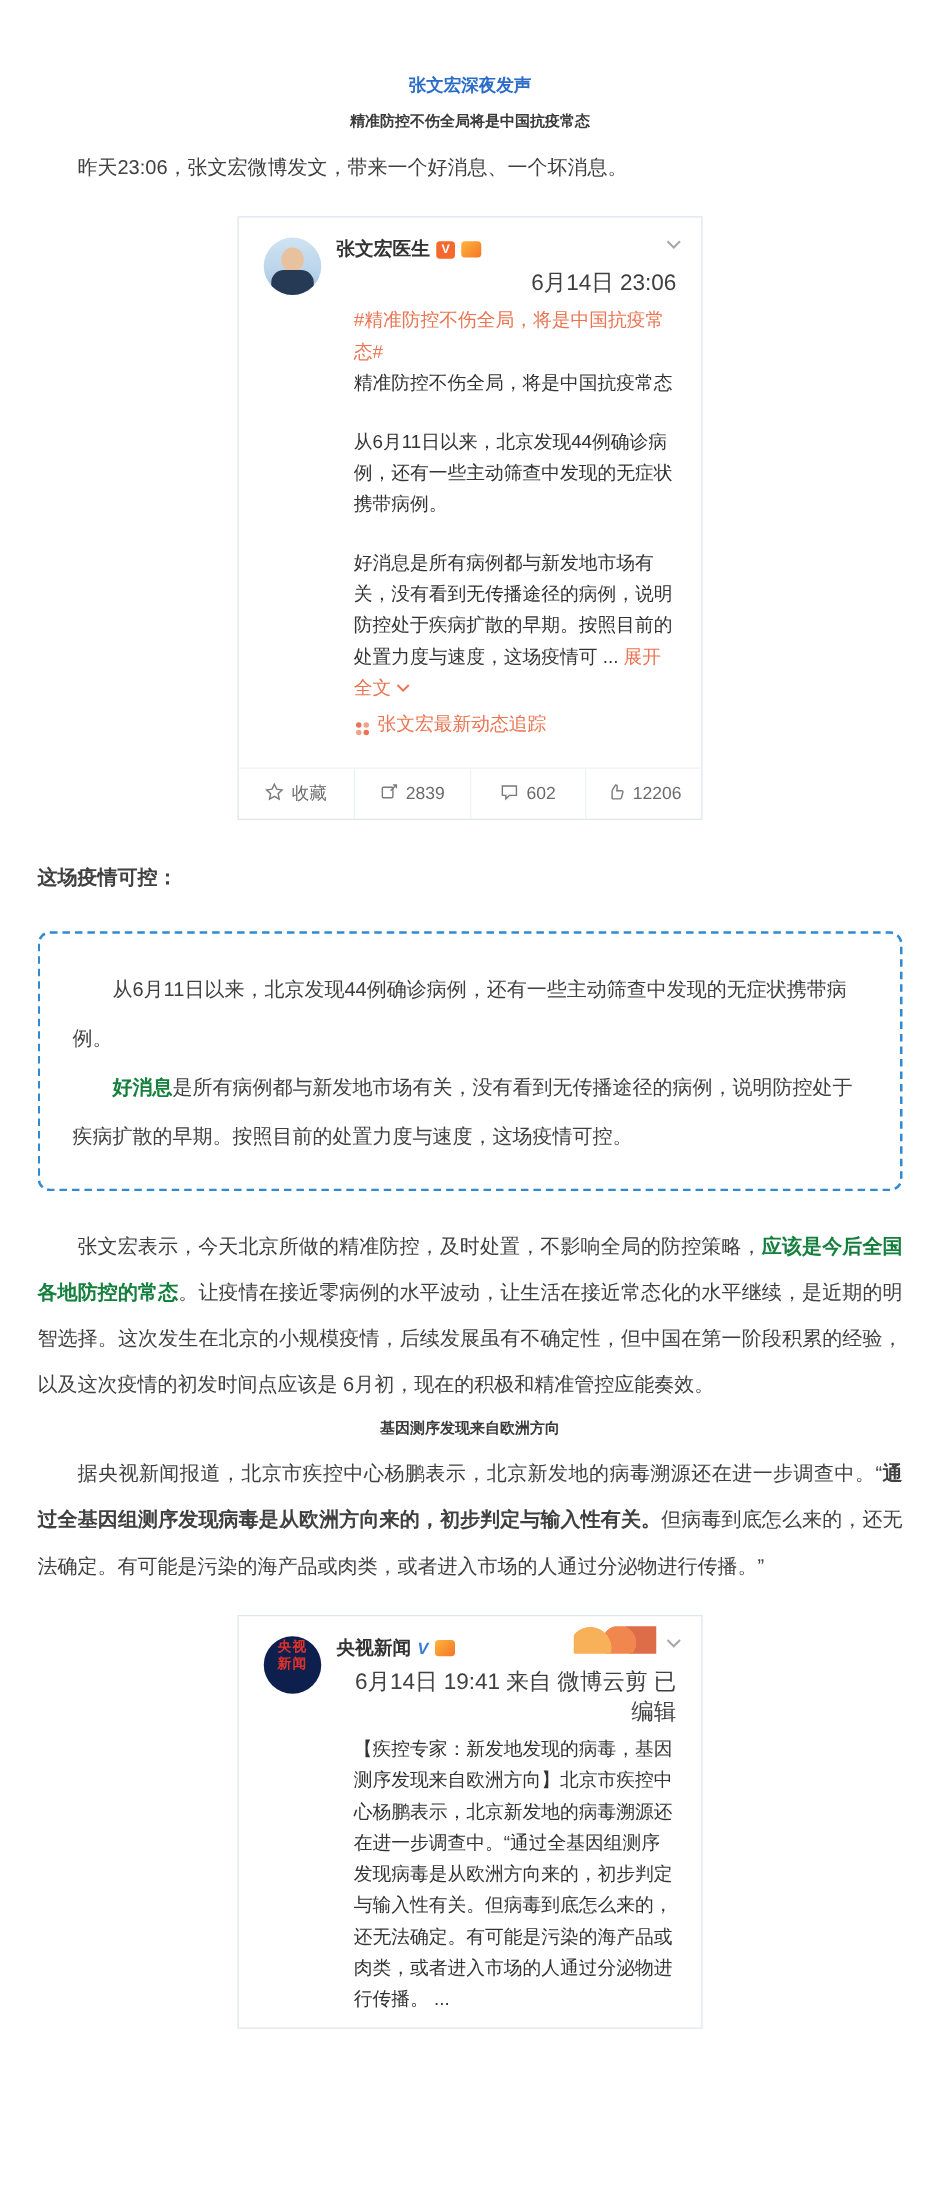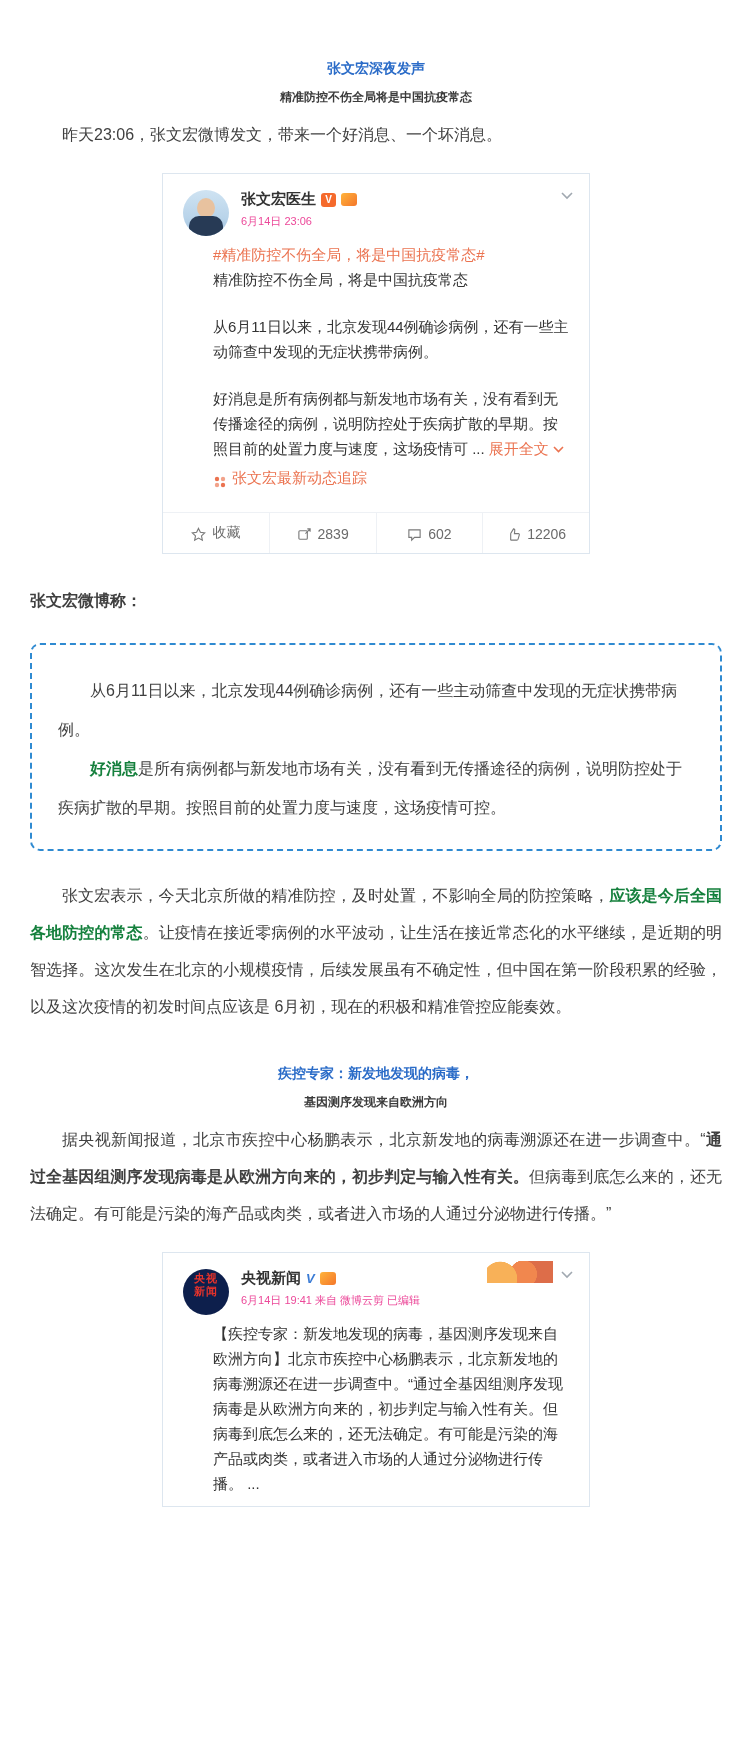--- a/index.html
+++ b/index.html
@@ -17,58 +17,58 @@
   .bold { font-weight:bold; }
   .red { color:#15803d; font-weight:bold; }
   .mt { margin-top:14px; }
 
   .heading-blue  { text-align:center; font-size:14px; font-weight:bold; color:#2b6cc8; margin-top:34px; line-height:28px; }
   .heading-dark  { text-align:center; font-size:12px; font-weight:bold; color:#3b3b3b; line-height:30px; }
   .lead { margin-top:4px; }
 
   
   .weibo-card {
-    width:428px; margin:20px auto 26px auto;
+    width:372px; margin:20px auto 26px auto;
     border:1px solid #dde6ef; background:#ffffff;
   }
   .wb-inner { padding:16px 20px 10px 20px; position:relative; }
   .wb-header { display:flex; align-items:flex-start; }
   .avatar { width:46px; height:46px; border-radius:50%; flex:0 0 46px; position:relative; overflow:hidden; }
   .avatar-photo { background:linear-gradient(180deg,#cfe3f2 0%,#b9d4ea 60%,#9fc0dd 100%); }
   .avatar-photo .head { position:absolute; left:14px; top:8px; width:18px; height:20px; border-radius:50%; background:#e8c29f; }
   .avatar-photo .suit { position:absolute; left:6px; top:26px; width:34px; height:22px; border-radius:10px 10px 0 0; background:#273a55; }
   .avatar-cctv { background:#0d1f4c; text-align:center; }
   .avatar-cctv .cn { display:block; font-size:11px; font-weight:bold; color:#e4322b; line-height:13px; letter-spacing:1px; }
   .avatar-cctv .cn:first-child { margin-top:3px; }
   .wb-meta { margin-left:12px; flex:1; }
   .wb-name-row { display:flex; align-items:center; gap:5px; }
   .wb-name { font-size:15px; font-weight:bold; color:#333; }
   .v-badge { width:15px; height:14px; border-radius:3px; background:#f56a2c; color:#fff; font-size:10px; font-weight:bold; display:inline-flex; align-items:center; justify-content:center; }
   .v-letter { color:#3a7bd5; font-size:13px; font-weight:bold; font-style:italic; }
   .emoji-badge { width:16px; height:13px; border-radius:3px; background:linear-gradient(135deg,#ffb43b,#f4762a); display:inline-block; }
-  .wb-date { font-size:11px; color:#ec4899; margin-top:5px; }
+  .wb-date { font-size:18px; color:#404040; margin-top:5px;text-align:right; }
   .chevron { position:absolute; right:16px; top:18px; width:12px; height:8px; }
   .chevron svg { display:block; }
   .deco-wall { position:absolute; right:36px; top:8px; width:66px; height:22px;
     background:
       radial-gradient(circle at 20% 80%, #f7a43c 0 30%, transparent 31%),
       radial-gradient(circle at 55% 60%, #ef7330 0 35%, transparent 36%),
       radial-gradient(circle at 85% 40%, #d8542a 0 30%, transparent 31%);
     opacity:.85; }
-  .wb-content { margin-left:30px; margin-top:2px; }
+  .wb-content { margin-left:72px; margin-top:2px; }
   .wb-text, .wb-hashtag, .wb-topic { font-size:15px; line-height:25px; color:#333; text-align:left; }
   .wb-hashtag { color:#eb7350; margin-top:6px; }
   .wb-text { margin-top:0; }
   .wb-gap { margin-top:22px; }
   .orange-link { color:#eb7350; text-decoration:none; cursor:pointer; }
   .mini-chev { display:inline-block; transform:translateY(-1px); }
   .wb-topic { margin-top:4px; color:#eb7350; display:flex; align-items:center; gap:5px; }
   .topic-icon { width:14px; height:14px; display:inline-block; }
   .wb-actions { display:flex; border-top:1px solid #eef1f5; margin-top:12px; }
-  .wb-action { flex:1; display:flex; align-items:flex-end; justify-content:center; gap:6px;
+  .wb-action { flex:1; display:flex; align-items:flex-start; justify-content:center; gap:6px;
     font-size:14px; color:#6b6b6b; padding:11px 0; border-left:1px solid #eef1f5; cursor:pointer; }
   .wb-action:first-child { border-left:none; }
   .wb-action svg { display:block; }
 
   
   .quote-intro { margin-top:28px; font-weight:bold; }
   .dashed-box {
     margin-top:24px; border:2px dashed #2f8ad1; border-radius:10px;
     padding:26px 26px 22px 26px;
   }
@@ -153,30 +153,29 @@
       </div>
       <div class="wb-action">
         <svg width="15" height="15" viewBox="0 0 16 16">
             <path d="M5 7v7M5 7l3-5c1 0 1.6.8 1.3 2L9 7h4.2c.8 0 1.2.7 1 1.4l-1.3 4.6c-.2.6-.7 1-1.3 1H5" fill="none" stroke="#7a7a7a" stroke-width="1.2"></path>
           </svg>
         <span>12206</span>
       </div>
     </div>
   </div>
 
-  <p class="body-text bold quote-intro">张文宏微博称：</p>
+  <p class="body-text bold quote-intro">这场疫情可控：</p>
 
   <div class="dashed-box">
     <p class="indent">从6月11日以来，北京发现44例确诊病例，还有一些主动筛查中发现的无症状携带病例。</p>
     <p class="indent"><strong class="red">好消息</strong><span>是所有病例都与新发地市场有关，没有看到无传播途径的病例，说明防控处于疾病扩散的早期。按照目前的处置力度与速度，这场疫情可控。</span></p>
   </div>
 
   <p class="body-text indent mt" style="margin-top:26px;"><span>张文宏表示，今天北京所做的精准防控，及时处置，不影响全局的防控策略，</span><strong class="red">应该是今后全国各地防控的常态</strong><span>。让疫情在接近零病例的水平波动，让生活在接近常态化的水平继续，是近期的明智选择。这次发生在北京的小规模疫情，后续发展虽有不确定性，但中国在第一阶段积累的经验，以及这次疫情的初发时间点应该是 6月初，现在的积极和精准管控应能奏效。</span></p>
 
-  <h2 class="heading-blue">疾控专家：新发地发现的病毒，</h2>
   <h2 class="heading-dark">基因测序发现来自欧洲方向</h2>
   <p class="body-text indent lead"><span>据央视新闻报道，北京市疾控中心杨鹏表示，北京新发地的病毒溯源还在进一步调查中。“</span><strong>通过全基因组测序发现病毒是从欧洲方向来的，初步判定与输入性有关。</strong><span>但病毒到底怎么来的，还无法确定。有可能是污染的海产品或肉类，或者进入市场的人通过分泌物进行传播。”</span></p>
 
   <div class="weibo-card">
     <div class="wb-inner">
       <div class="deco-wall"></div>
       <div class="wb-header">
         <div class="avatar avatar-cctv">
           <span class="cn">央视</span>
           <span class="cn">新闻</span>

